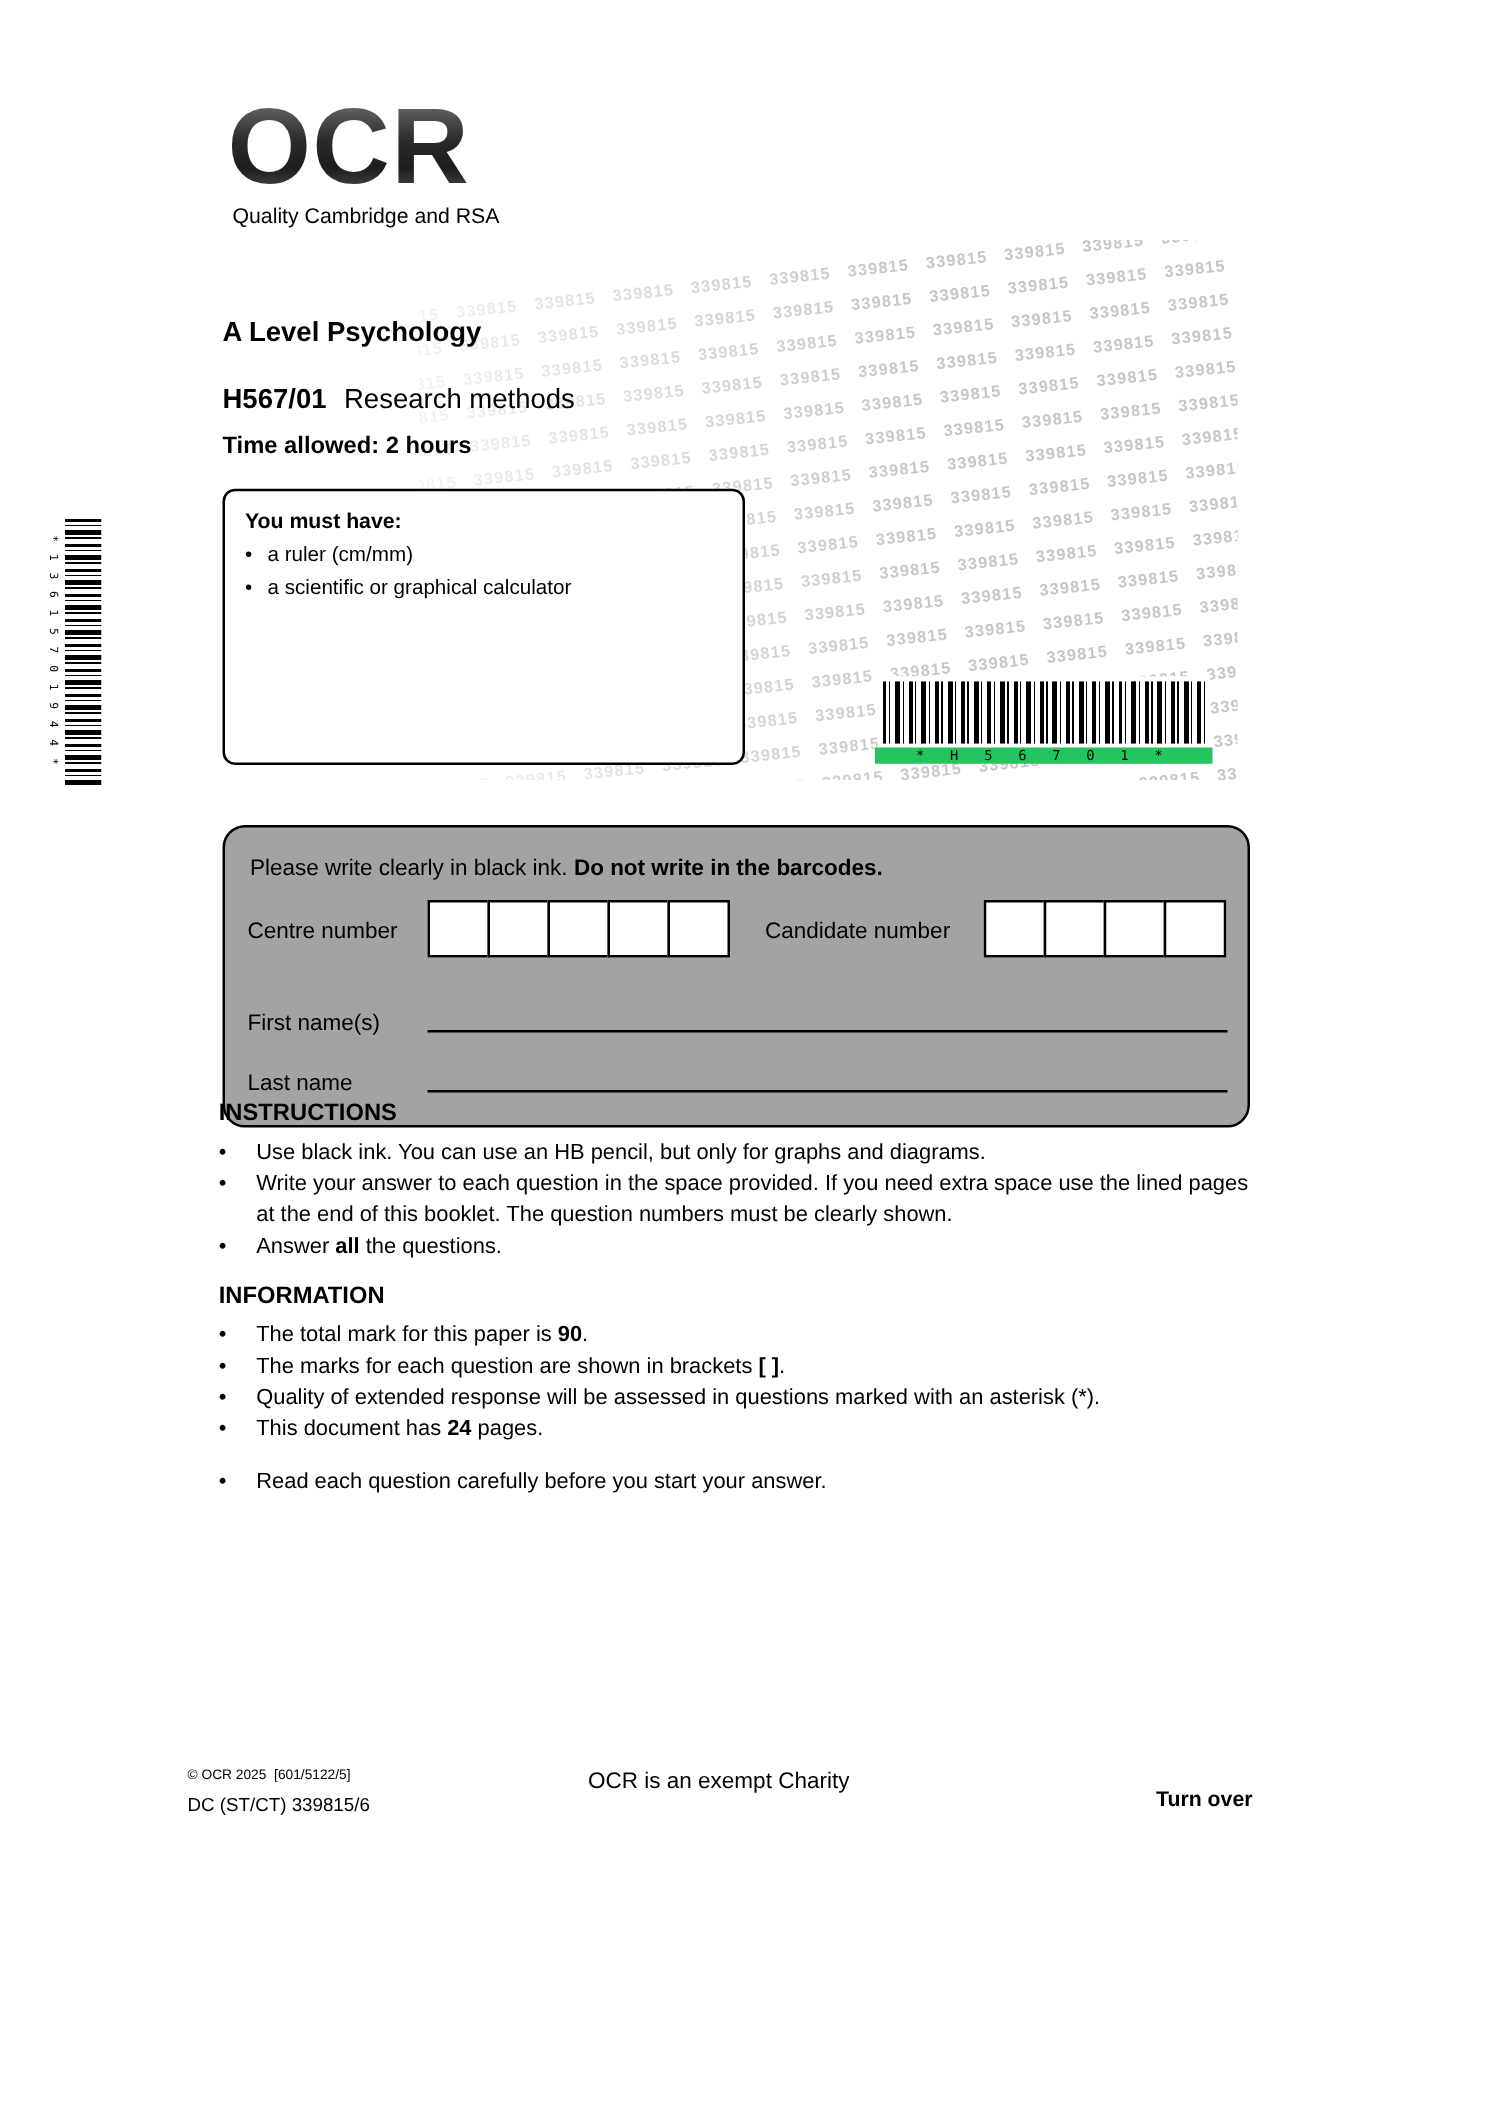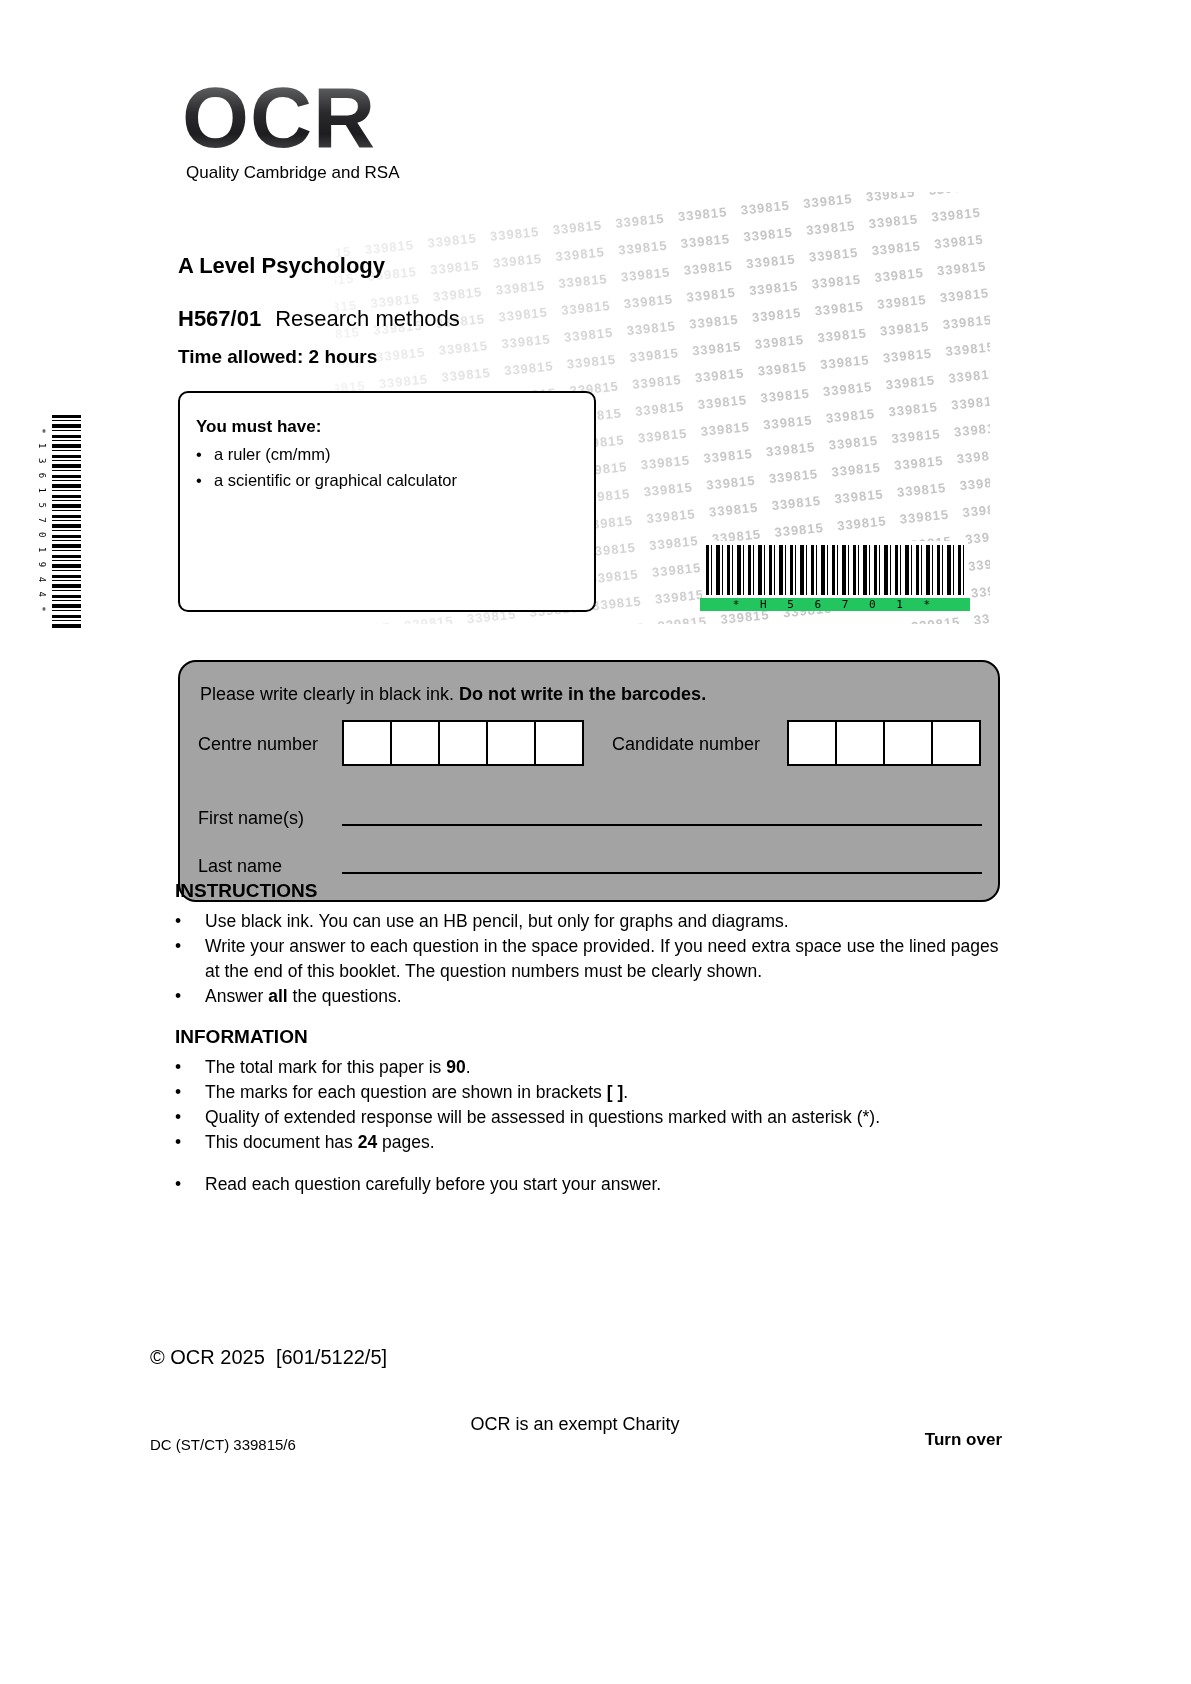--- a/index.html
+++ b/index.html
@@ -49,21 +49,21 @@
   .paper-line { position: absolute; left: 178px; top: 306px; font-size: 22px; }
   .paper-code { font-weight: bold; margin-right: 14px; }
   .time-allowed { position: absolute; left: 178px; top: 346px; font-size: 19px; font-weight: bold; }
 
   
   .must-have-box {
     position: absolute; left: 178px; top: 391px;
     width: 418px; height: 221px;
     background: #fff;
     border: 2px solid #000; border-radius: 10px;
-    padding: 24px 16px;
+    padding: 14px 16px;
     z-index: 1;
   }
   .mh-title { font-size: 17px; font-weight: bold; margin-bottom: 4px; }
   .mh-item { display: flex; font-size: 16.5px; line-height: 26px; }
   .mh-item .bullet { width: 18px; }
 
   
   .left-barcode-stripes {
     position: absolute; left: 52px; top: 415px; width: 29px; height: 214px;
     background: repeating-linear-gradient(to bottom,
@@ -126,21 +126,21 @@
   .sec-instructions { top: 880px; }
   .sec-information  { top: 1026px; }
   .sec-advice       { top: 1172px; }
   .section h3 { font-size: 19px; font-weight: bold; margin-bottom: 7px; }
   .li { display: flex; font-size: 17.5px; line-height: 25px; }
   .li .bullet { width: 30px; flex: 0 0 30px; }
   .li .txt { flex: 1; }
   .li b { font-weight: bold; }
 
   
-  .footer-left-1 { position: absolute; left: 150px; top: 1346px; font-size: 20px; white-space: pre; text-align: center; }
+  .footer-left-1 { position: absolute; left: 150px; top: 1414px; font-size: 11px; white-space: pre; text-align: center; }
   .footer-left-2 { position: absolute; left: 150px; top: 1436px; font-size: 15px; white-space: pre; }
   .footer-center { position: absolute; left: 375px; top: 1414px; width: 400px; text-align: center; font-size: 18px; }
   .footer-turnover { position: absolute; left: 860px; top: 1430px; width: 142px; text-align: right; font-size: 17px; font-weight: bold; }
 </style>
 </head>
 <body>
 
 <div class="page">
 
   <div class="watermark">

